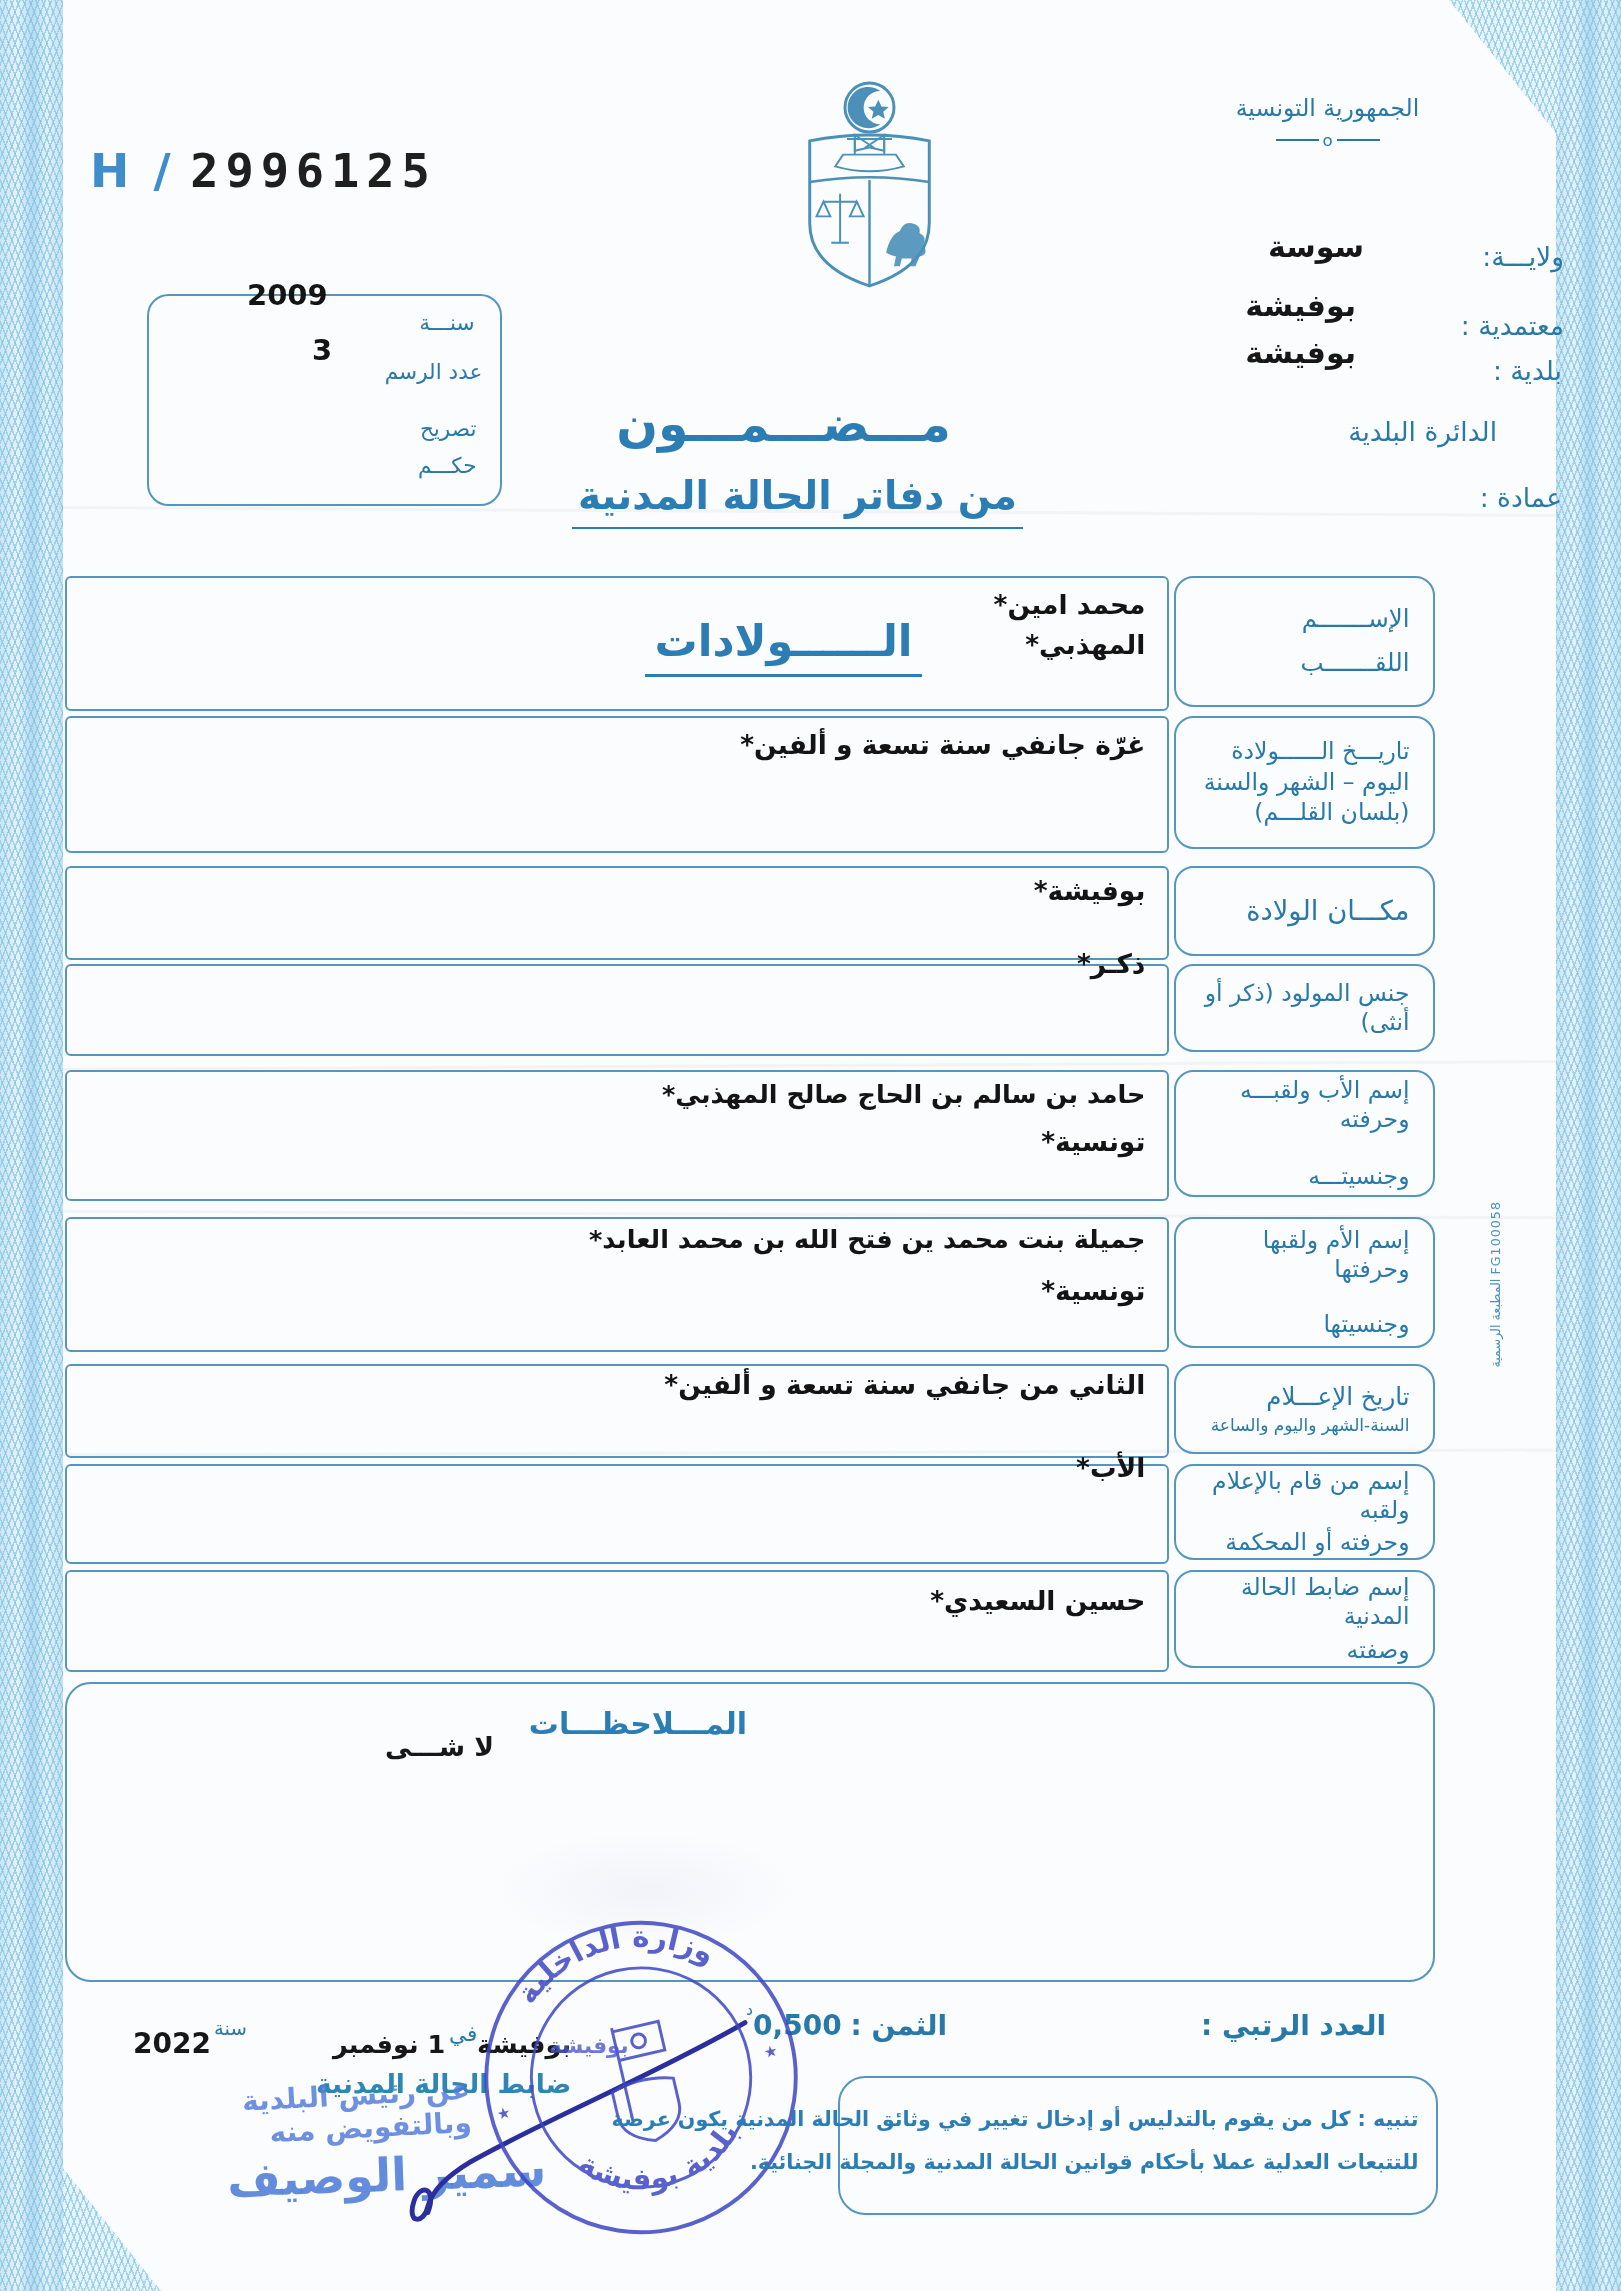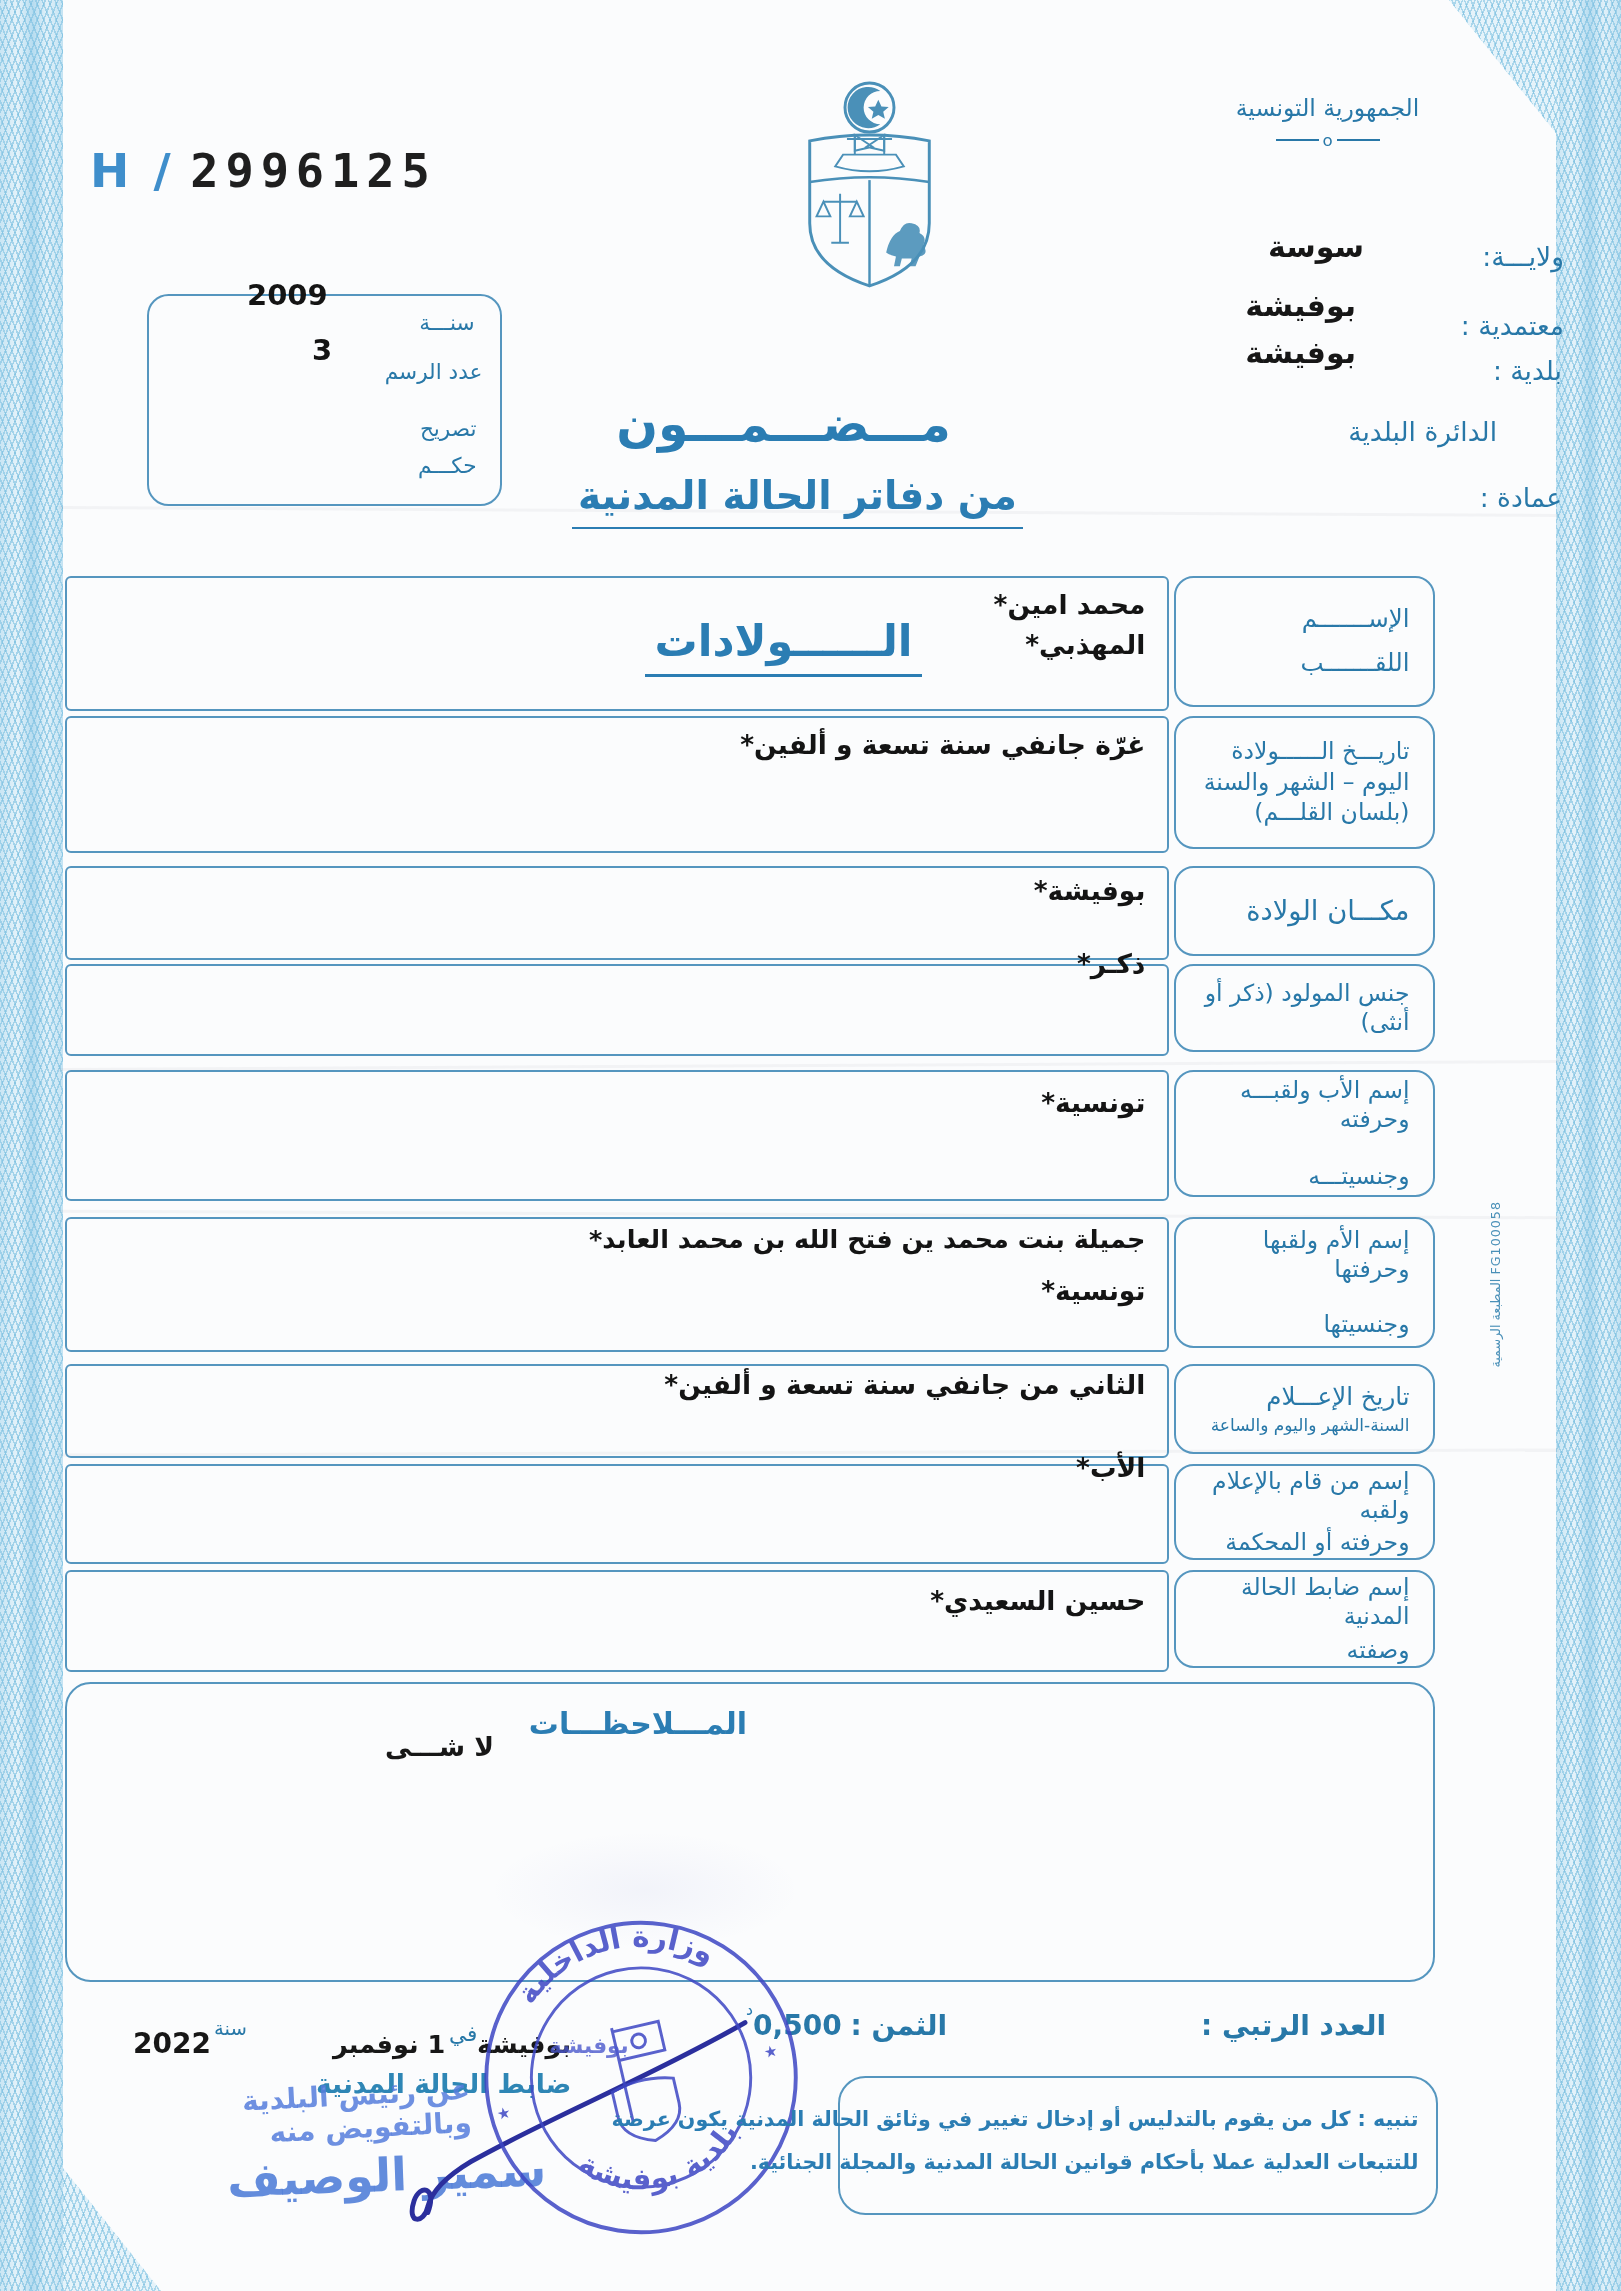--- a/index.html
+++ b/index.html
@@ -157,20 +157,21 @@
     <div class="vbox" style="top:964px;height:88px;">
       <div class="lift">ذكـر*</div>
     </div>
     <div class="lbox" style="top:964px;height:88px;">
       <div style="font-size:23.5px;">جنس المولود (ذكر أو أنثى)</div>
     </div>
   </div>
 
   <div>
     <div class="vbox" style="top:1070px;height:127px;">
+      <div class="vline" style="padding-top:5.9px;font-size:25.5px;">حامد بن سالم بن الحاج صالح المهذبي*</div>
       <div class="vline" style="padding-top:13.7px;">تونسية*</div>
     </div>
     <div class="lbox" style="top:1070px;height:127px;gap:27.4px;">
       <div style="font-size:23.5px;">إسم الأب ولقبـــه وحرفته</div>
       <div style="font-size:23.5px;">وجنسيتـــه</div>
     </div>
   </div>
 
   <div>
     <div class="vbox" style="top:1217px;height:131px;">

